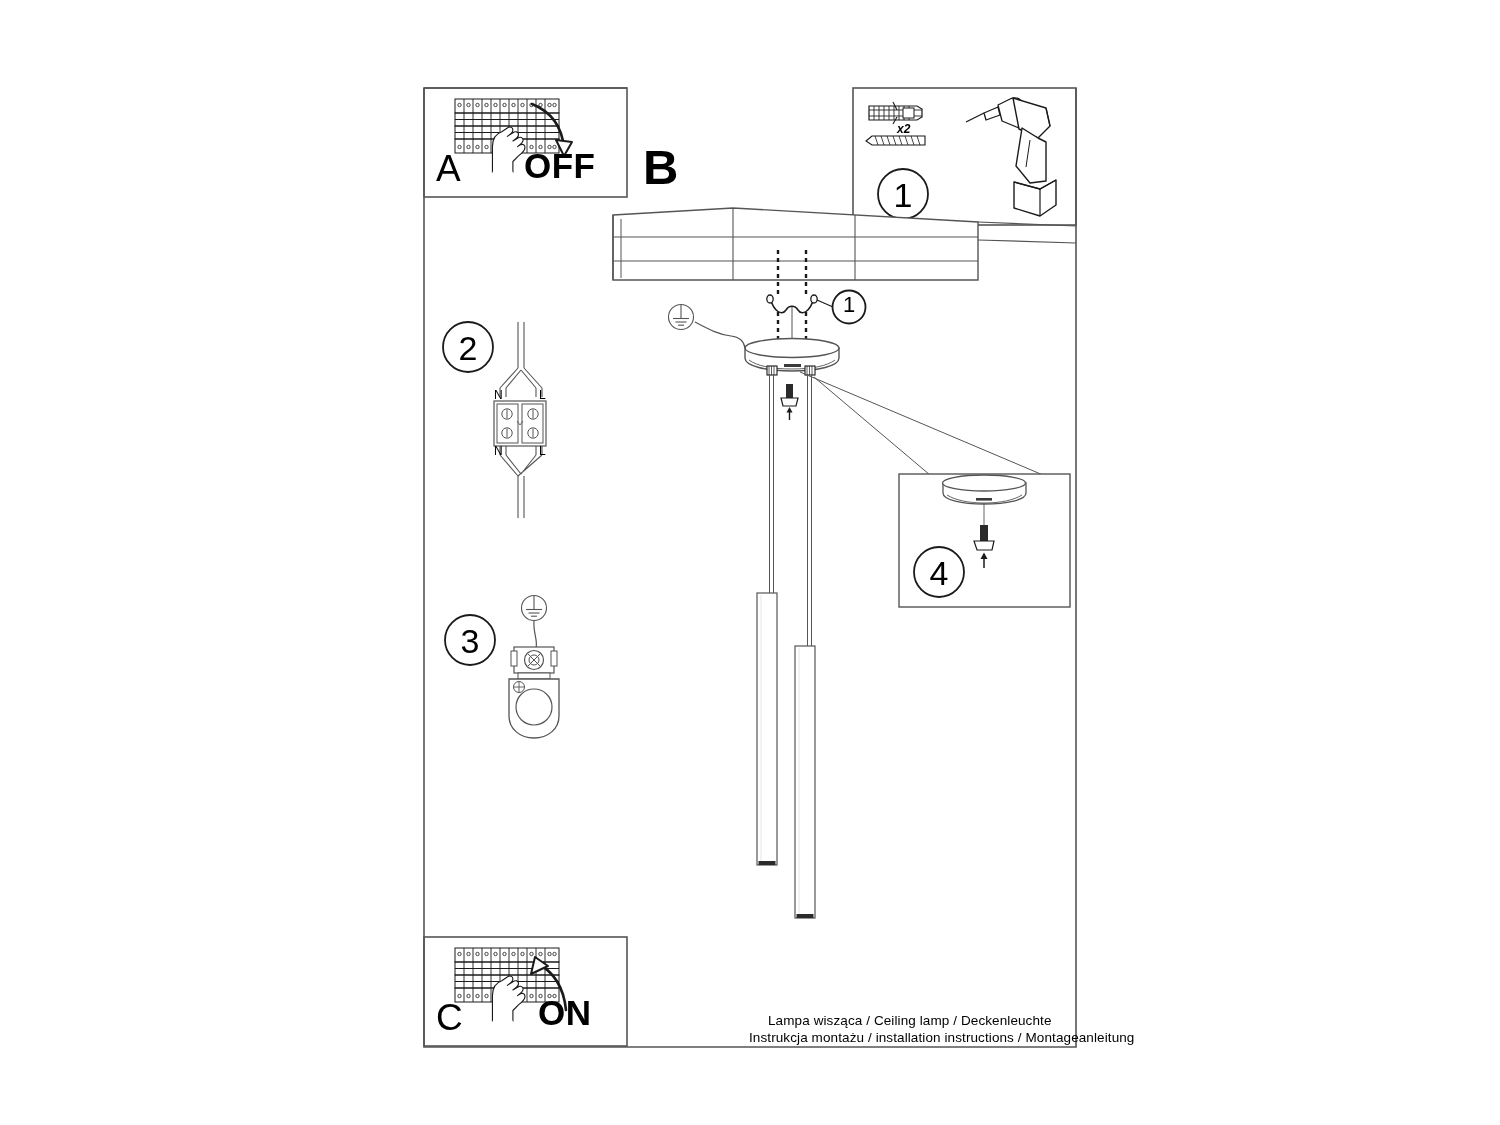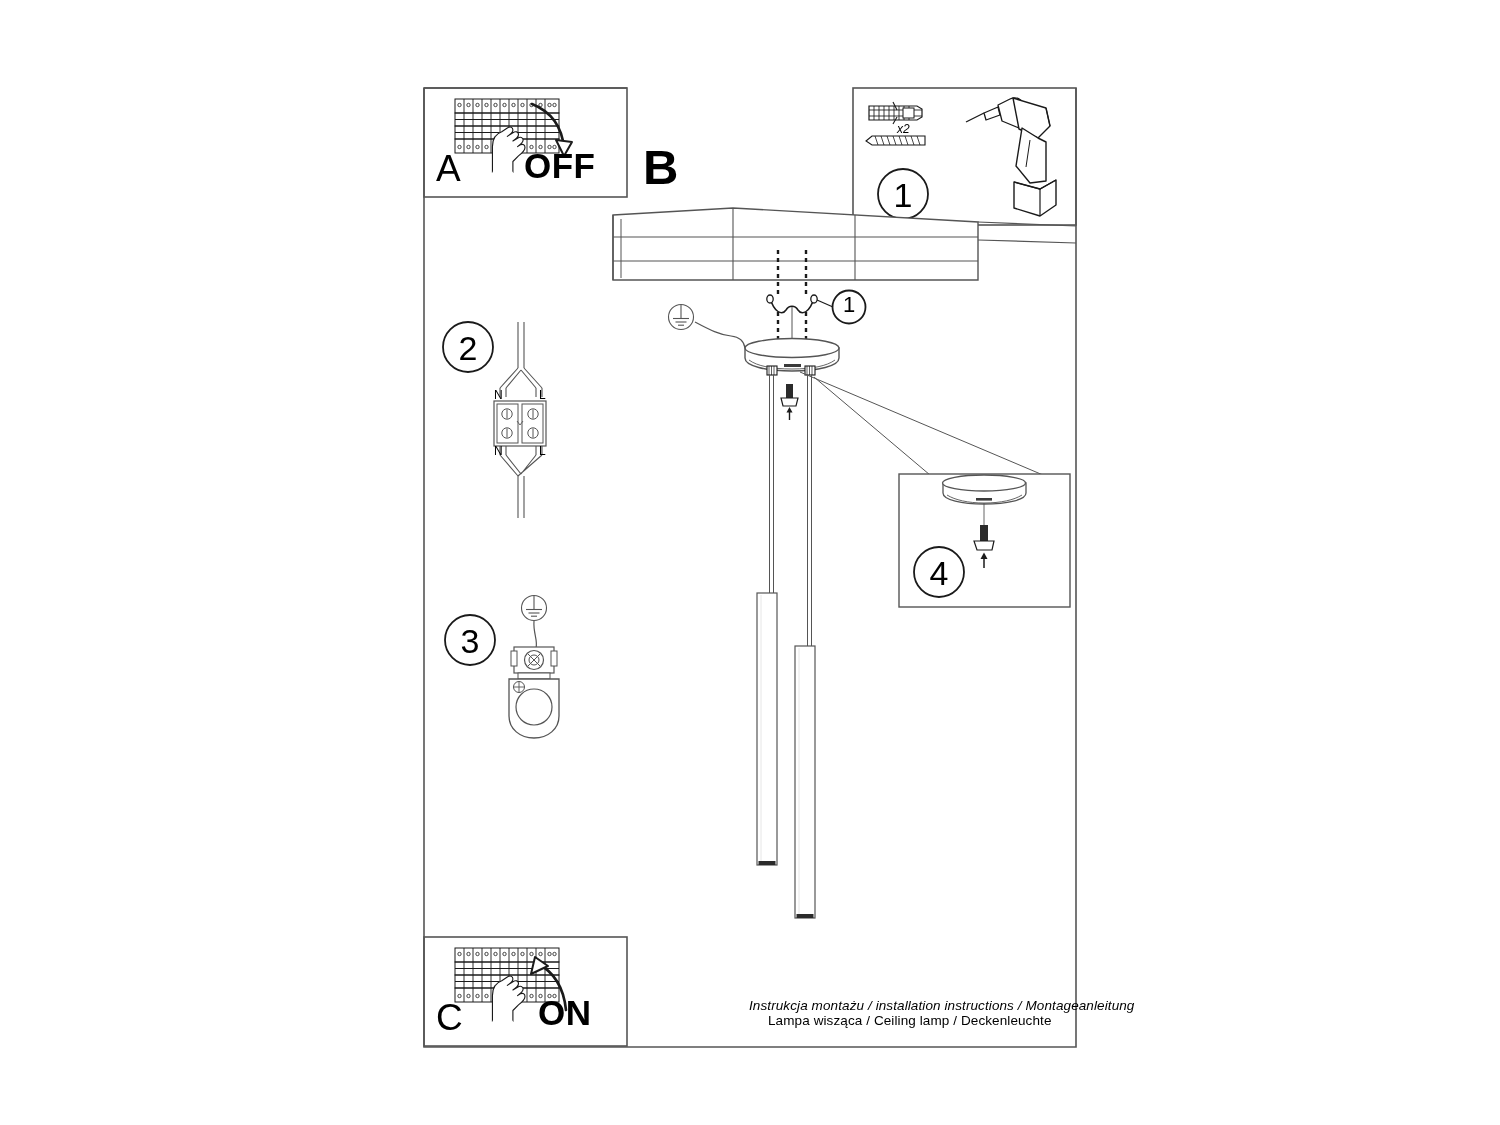--- a/index.html
+++ b/index.html
@@ -8,21 +8,21 @@
     font-family:"Liberation Sans", sans-serif;color:#000;
   }
   #stage{position:absolute;left:0;top:0;width:1500px;height:1125px;}
   svg.layer{position:absolute;left:0;top:0;width:1500px;height:1125px;}
   .txt{position:absolute;white-space:nowrap;}
   .panel-letter{font-size:37px;font-weight:400;letter-spacing:0px;line-height:1;}
   .panel-letter.big{font-size:49px;font-weight:700;}
   .onoff{font-size:35px;font-weight:700;letter-spacing:0.5px;}
   .stepnum{font-size:34px;font-weight:400;text-align:center;width:48px;}
   .nl{font-size:12px;font-weight:400;}
-  .x2{font-size:12px;font-style:italic;font-weight:400;}
+  .x2{font-size:12px;font-style:italic;font-weight:700;}
   .caption{font-size:13.5px;font-weight:400;line-height:19px;letter-spacing:0.1px;}
 </style>
 </head>
 <body>
 
 <div id="stage">
 
   <svg class="layer" viewBox="0 0 1500 1125">
     <defs>
       <g id="breaker-bank">
@@ -380,16 +380,16 @@
   <div class="txt stepnum" style="left:446px;top:622px;">3</div>
   <div class="txt stepnum" style="left:915px;top:554px;">4</div>
 
   <div class="txt" style="left:838px;top:292px;font-size:22px;width:22px;text-align:center;">1</div>
 
   <div class="txt nl" style="left:494px;top:388px;">N</div>
   <div class="txt nl" style="left:539px;top:388px;">L</div>
   <div class="txt nl" style="left:494px;top:444px;">N</div>
   <div class="txt nl" style="left:539px;top:444px;">L</div>
 
-  <div class="txt caption" style="left:749px;top:996px;font-style:italic;">Instrukcja montażu / installation instructions / Montageanleitung</div>
+  <div class="txt caption" style="left:749px;top:1028px;">Instrukcja montażu / installation instructions / Montageanleitung</div>
   <div class="txt caption" style="left:768px;top:1011px;">Lampa wisząca / Ceiling lamp / Deckenleuchte</div>
 
 </div>
 
 </body></html>

